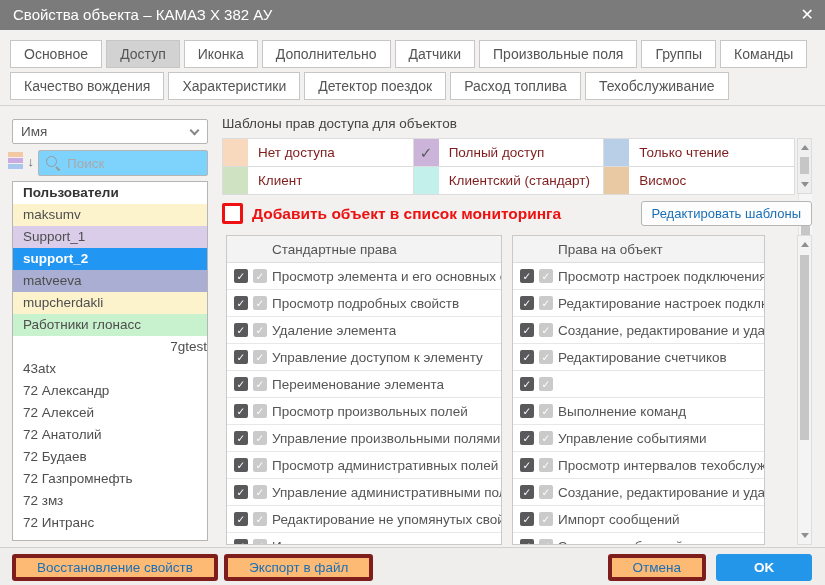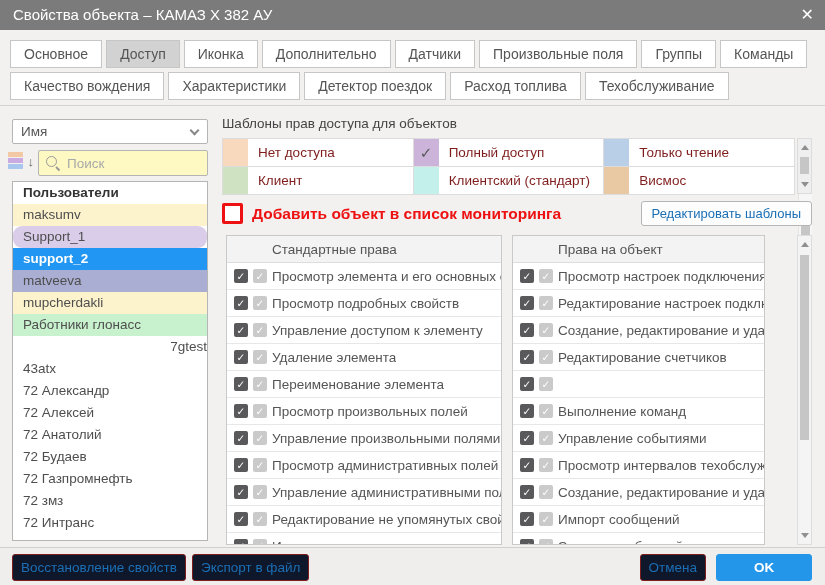--- a/index.html
+++ b/index.html
@@ -24,21 +24,21 @@
   .name-dropdown { position:absolute; left:12px; top:119px; width:196px; height:25px;
     background:#fff; border:1px solid #b5b5b5; border-radius:2px; font-size:13.5px;
     line-height:23px; padding-left:8px; color:#555; cursor:pointer; }
   .chevron-down-icon { position:absolute; right:9px; top:7px; width:7px; height:7px;
     border-right:2px solid #888; border-bottom:2px solid #888; transform:rotate(45deg); }
   .sort-icon { position:absolute; left:8px; top:152px; width:26px; height:22px; cursor:pointer; }
   .sort-icon .bar { display:block; width:15px; height:5px; margin-bottom:1px; }
   .sort-icon .b1 { background:#f2c9a4; } .sort-icon .b2 { background:#c9abe2; } .sort-icon .b3 { background:#a9c6ef; }
   .sort-icon::after { content:"↓"; position:absolute; right:0; top:2px; color:#666; font-size:13px; }
   .search-field { position:absolute; left:38px; top:150px; width:170px; height:26px;
-    background:#fef9c3; border:1px solid #b5b5b5; border-radius:2px; display:flex; align-items:center; }
+    background:#7dd3fc; border:1px solid #b5b5b5; border-radius:2px; display:flex; align-items:center; }
   .search-icon { width:15px; height:15px; position:relative; margin-left:7px; flex:0 0 auto; }
   .search-icon::before { content:""; position:absolute; left:0; top:0; width:9px; height:9px;
     border:1.5px solid #999; border-radius:50%; }
   .search-icon::after { content:""; position:absolute; left:10px; top:10px; width:5px; height:2px;
     background:#999; transform:rotate(45deg); transform-origin:left center; }
   .search-field input { border:none; outline:none; flex:1; min-width:0; font-size:13.5px;
     margin-left:6px; color:#555; font-family:inherit; background:transparent; }
   .search-field input::placeholder { color:#a9a9a9; }
   .user-list { position:absolute; left:12px; top:181px; width:196px; height:360px;
     background:#fff; border:1px solid #b5b5b5; overflow:hidden; }
@@ -93,21 +93,21 @@
   .cb-light { background:#cacacb; }
   .right-label { font-size:13.5px; color:#555; white-space:nowrap; overflow:hidden; }
   .obj-scrollbar { right:13px; top:235px; width:15px; height:310px; border:1px solid #ddd; background:#f4f4f4; }
   .obj-scrollbar .thumb { top:19px; height:185px; }
   
   .footer { position:absolute; left:0; top:547px; width:825px; height:38px;
     background:#efeeed; border-top:1px solid #d0d0d0; }
   .footer-left { position:absolute; left:12px; top:6px; display:flex; gap:6px; }
   .footer-right { position:absolute; right:13px; top:6px; display:flex; gap:10px; }
   .btn { height:27px; border-radius:3px; font-size:13.5px; cursor:pointer; font-family:inherit; }
-  .btn-secondary { background:#0f172a; border:1px solid #7f1d1d; color:#1b6fb5; padding:0 8px; }
+  .btn-secondary { background:#fdba74; border:4px solid #7f1d1d; color:#1b6fb5; padding:0 21px; }
   .btn-ok { width:96px; background:#2496ea; border:1px solid #2496ea; color:#fff; font-weight:bold; }
 </style>
 </head>
 <body>
 
 <div class="titlebar">
   <span>Свойства объекта – КАМАЗ X 382 АУ</span>
   <span class="close-x">✕</span>
 </div>
 
@@ -155,21 +155,21 @@
 <div class="search-field">
   <span class="search-icon"></span>
   <input type="text" placeholder="Поиск" style="">
 </div>
 <div class="user-list">
   <div class="user-list-header">Пользователи</div>
   <div>
 
       <div class="user-row" style="background-color: rgb(252, 243, 205);">maksumv</div>
 
-      <div class="user-row" style="background-color: rgb(218, 205, 234); border-radius: 9px;">Support_1</div>
+      <div class="user-row" style="background-color: rgb(218, 205, 234);">Support_1</div>
 
       <div class="user-row selected" style="background-color: rgb(33, 150, 243);">support_2</div>
 
       <div class="user-row" style="background-color: rgb(169, 174, 210);">matveeva</div>
 
       <div class="user-row" style="background-color: rgb(252, 243, 205);">mupcherdakli</div>
 
       <div class="user-row" style="background-color: rgb(200, 241, 206);">Работники глонасс</div>
 
       <div class="user-row" style="background-color: rgb(255, 255, 255); text-align: right;">7gtest</div>
@@ -252,27 +252,27 @@
 
       <div class="right-row">
         <span class="cb cb-dark"></span>
         <span class="cb cb-light"></span>
         <span class="right-label">Просмотр подробных свойств</span>
       </div>
 
       <div class="right-row">
         <span class="cb cb-dark"></span>
         <span class="cb cb-light"></span>
+        <span class="right-label">Удаление элемента</span>
+      </div>
+
+      <div class="right-row">
+        <span class="cb cb-dark"></span>
+        <span class="cb cb-light"></span>
         <span class="right-label">Управление доступом к элементу</span>
-      </div>
-
-      <div class="right-row">
-        <span class="cb cb-dark"></span>
-        <span class="cb cb-light"></span>
-        <span class="right-label">Удаление элемента</span>
       </div>
 
       <div class="right-row">
         <span class="cb cb-dark"></span>
         <span class="cb cb-light"></span>
         <span class="right-label">Переименование элемента</span>
       </div>
 
       <div class="right-row">
         <span class="cb cb-dark"></span>

